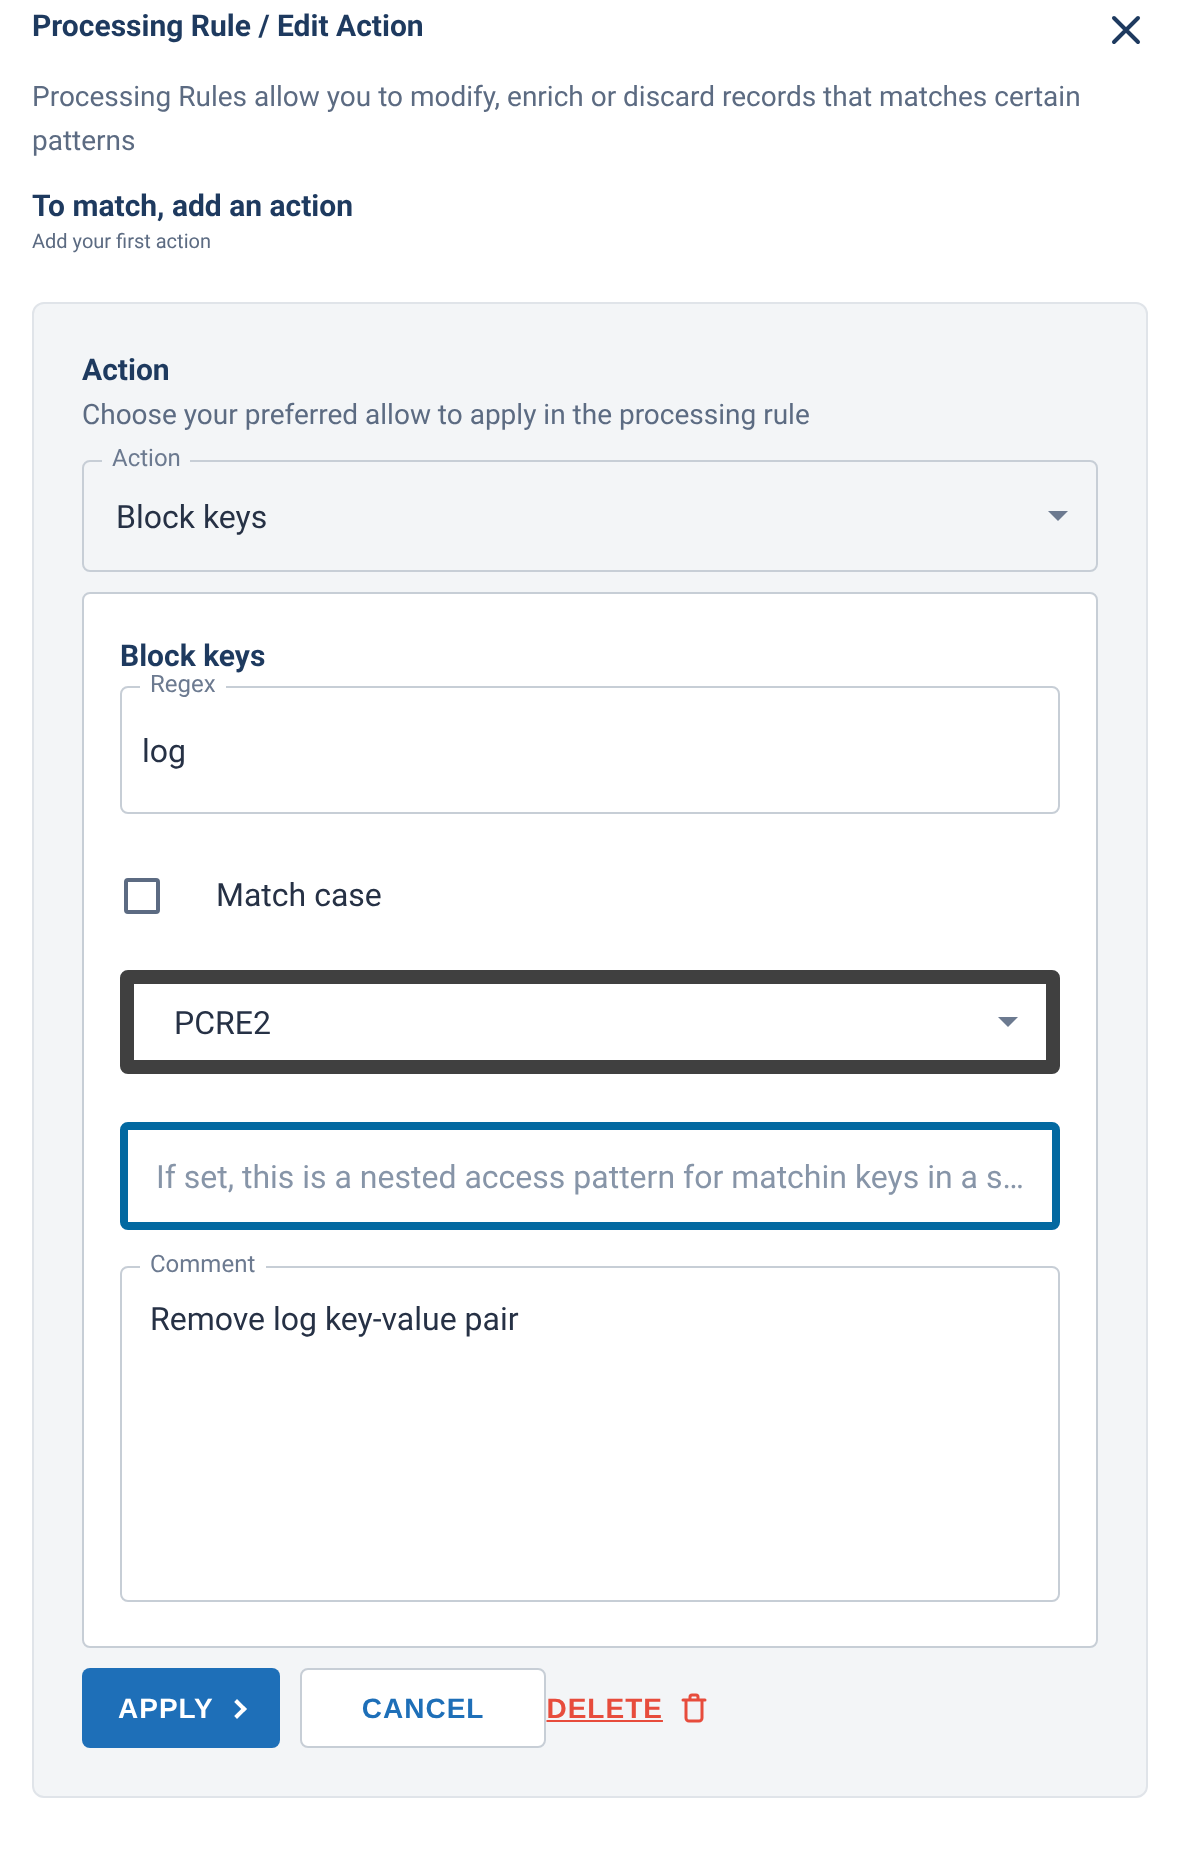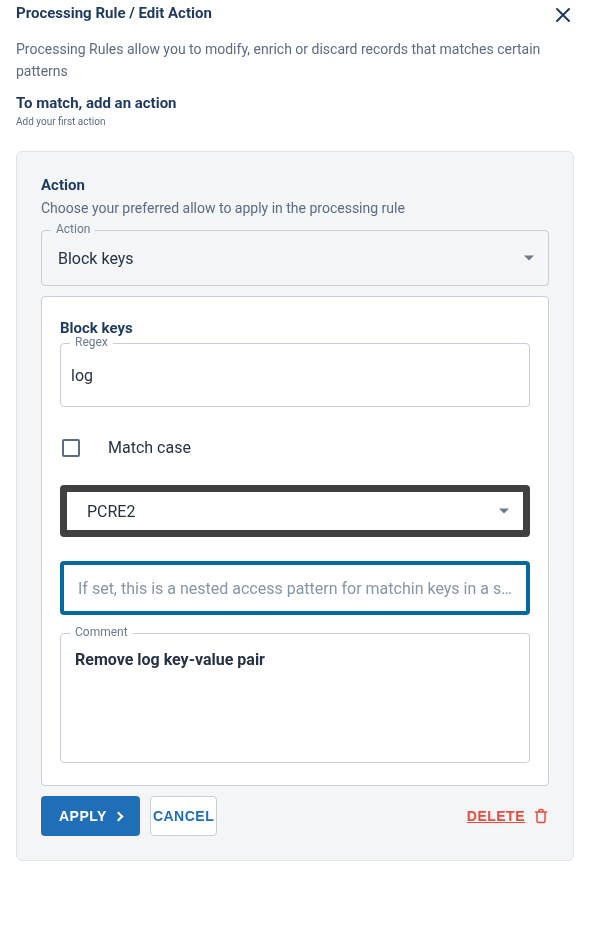--- a/index.html
+++ b/index.html
@@ -237,35 +237,34 @@
       overflow: hidden;
       text-overflow: ellipsis;
     }
     
     .textarea-wrap {
       position: relative;
     }
     
     .textarea {
       width: 100%;
-      height: 130px;
+      height: 168px;
       border: 1px solid #c7ced6;
       border-radius: 4px;
       background: #ffffff;
       padding: 16px 14px;
       font-size: 16px;
       color: #263145;
       font-family: inherit;
       resize: none;
-      font-weight: bold;
     }
     
     .footer {
       display: flex;
-      justify-content: space-between;
+      justify-content: flex-start;
       align-items: center;
       margin-top: 10px;
     }
     
     .footer-left {
       display: flex;
       gap: 10px;
     }
     
     .btn-apply {
@@ -283,21 +282,21 @@
       align-items: center;
       gap: 8px;
     }
     
     .btn-cancel {
       background: #ffffff;
       color: #1e6fb8;
       border: 1px solid #c7ced6;
       border-radius: 4px;
       height: 40px;
-      padding: 0 2px;
+      padding: 0 30px;
       font-size: 14px;
       font-weight: 600;
       letter-spacing: 0.5px;
       cursor: pointer;
     }
     
     .btn-delete {
       background: none;
       border: none;
       color: #e74c3c;

